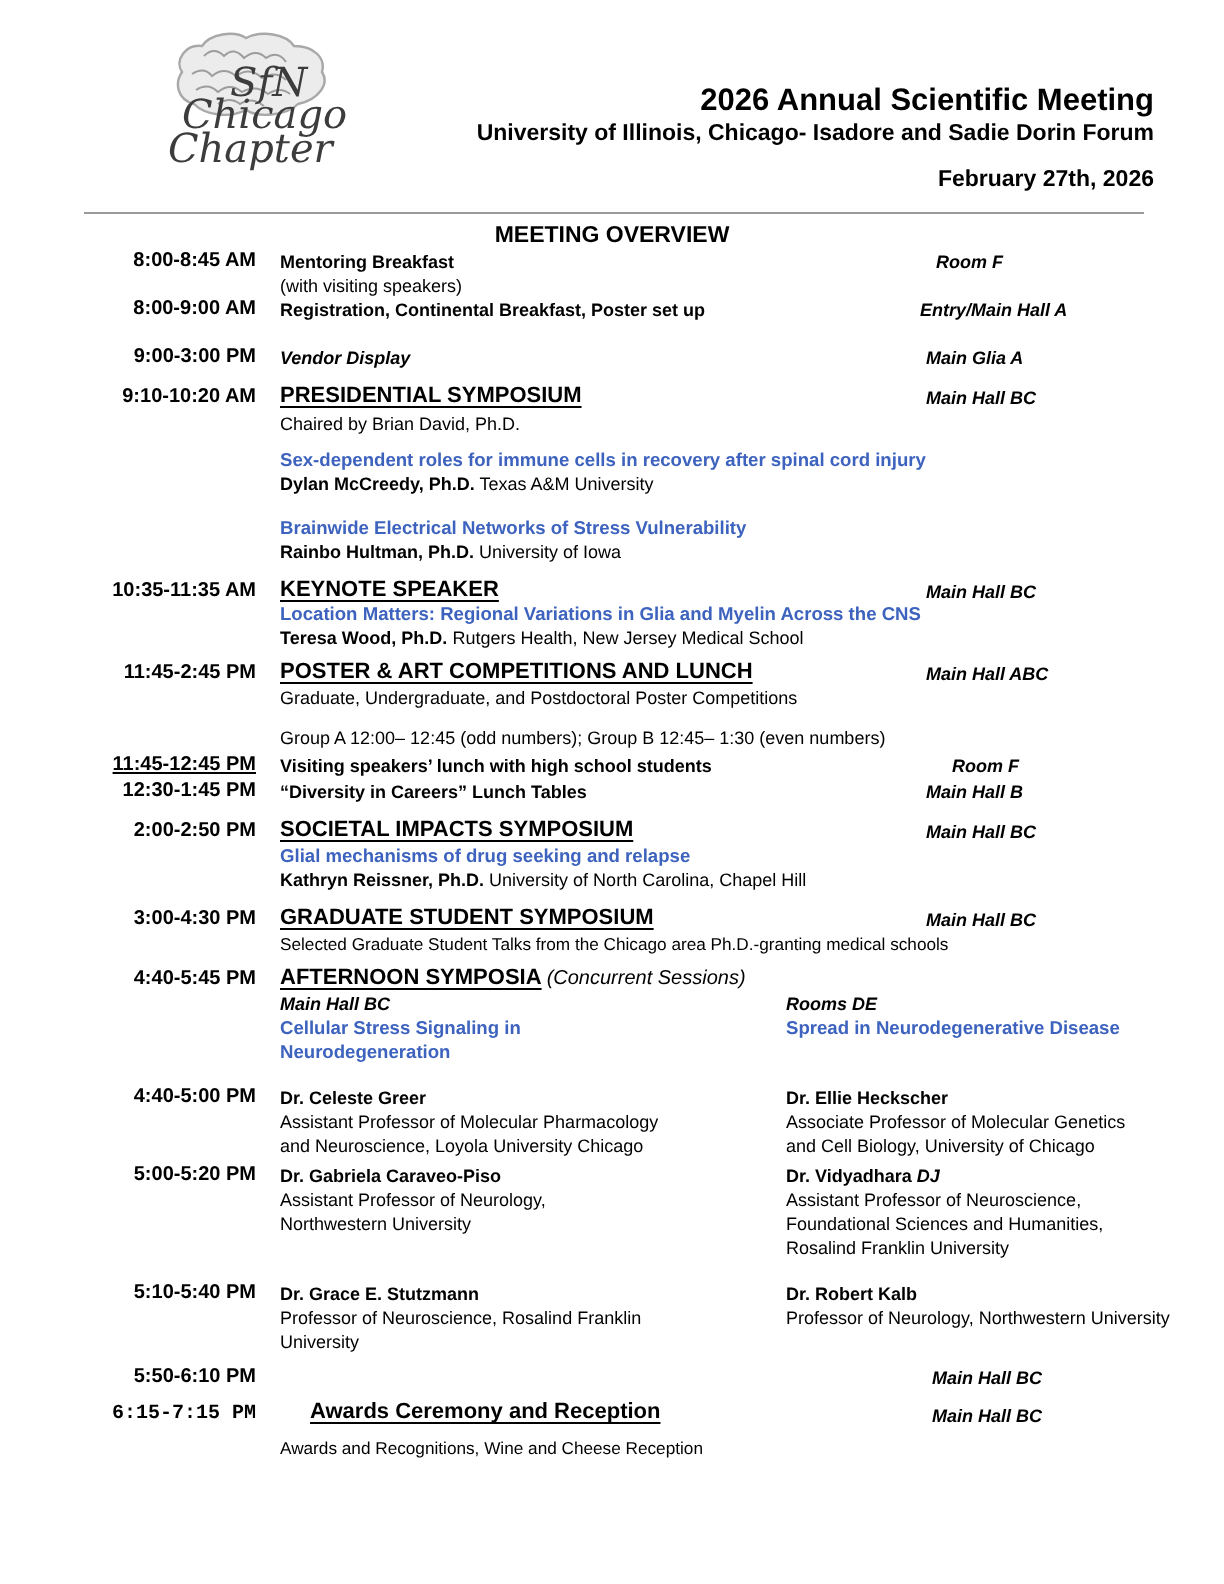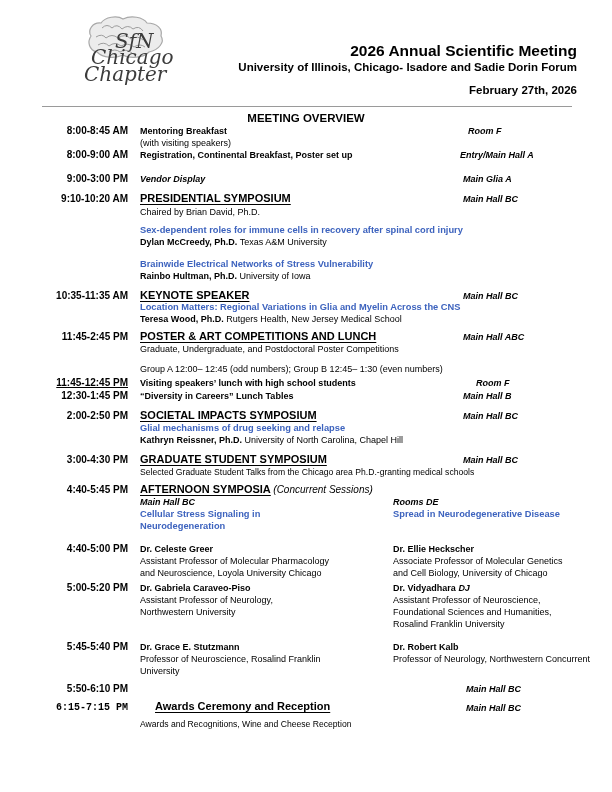--- a/index.html
+++ b/index.html
@@ -161,29 +161,29 @@
     <div>Assistant Professor of Neurology,</div>
     <div>Northwestern University</div>
   </div>
   <div class="colR" style="top:582px;">
     <div><span class="b">Dr. Vidyadhara </span><span class="bi">DJ</span></div>
     <div>Assistant Professor of Neuroscience,</div>
     <div>Foundational Sciences and Humanities,</div>
     <div>Rosalind Franklin University</div>
   </div>
 
-  <div class="time" style="top:641px;">5:45-5:40 PM</div>
+  <div class="time" style="top:641px;">5:10-5:40 PM</div>
   <div class="colL" style="top:641px;">
     <div class="b">Dr. Grace E. Stutzmann</div>
     <div>Professor of Neuroscience, Rosalind Franklin</div>
     <div>University</div>
   </div>
   <div class="colR" style="top:641px;">
     <div class="b">Dr. Robert Kalb</div>
-    <div>Professor of Neurology, Northwestern Concurrent</div>
+    <div>Professor of Neurology, Northwestern University</div>
   </div>
 
   <div class="time" style="top:683px;">5:50-6:10 PM</div>
   <div class="place" style="top:683px;left:466px;">Main Hall BC</div>
 
   <div class="time" style="top:702px;font-family:Liberation Mono, monospace;">6:15-7:15 PM</div>
   <div class="content" style="top:700px;left:143px;margin-left:12px;">
     <span class="uh">Awards Ceremony and Reception</span>
   </div>
   <div class="place" style="top:702px;left:466px;">Main Hall BC</div>

